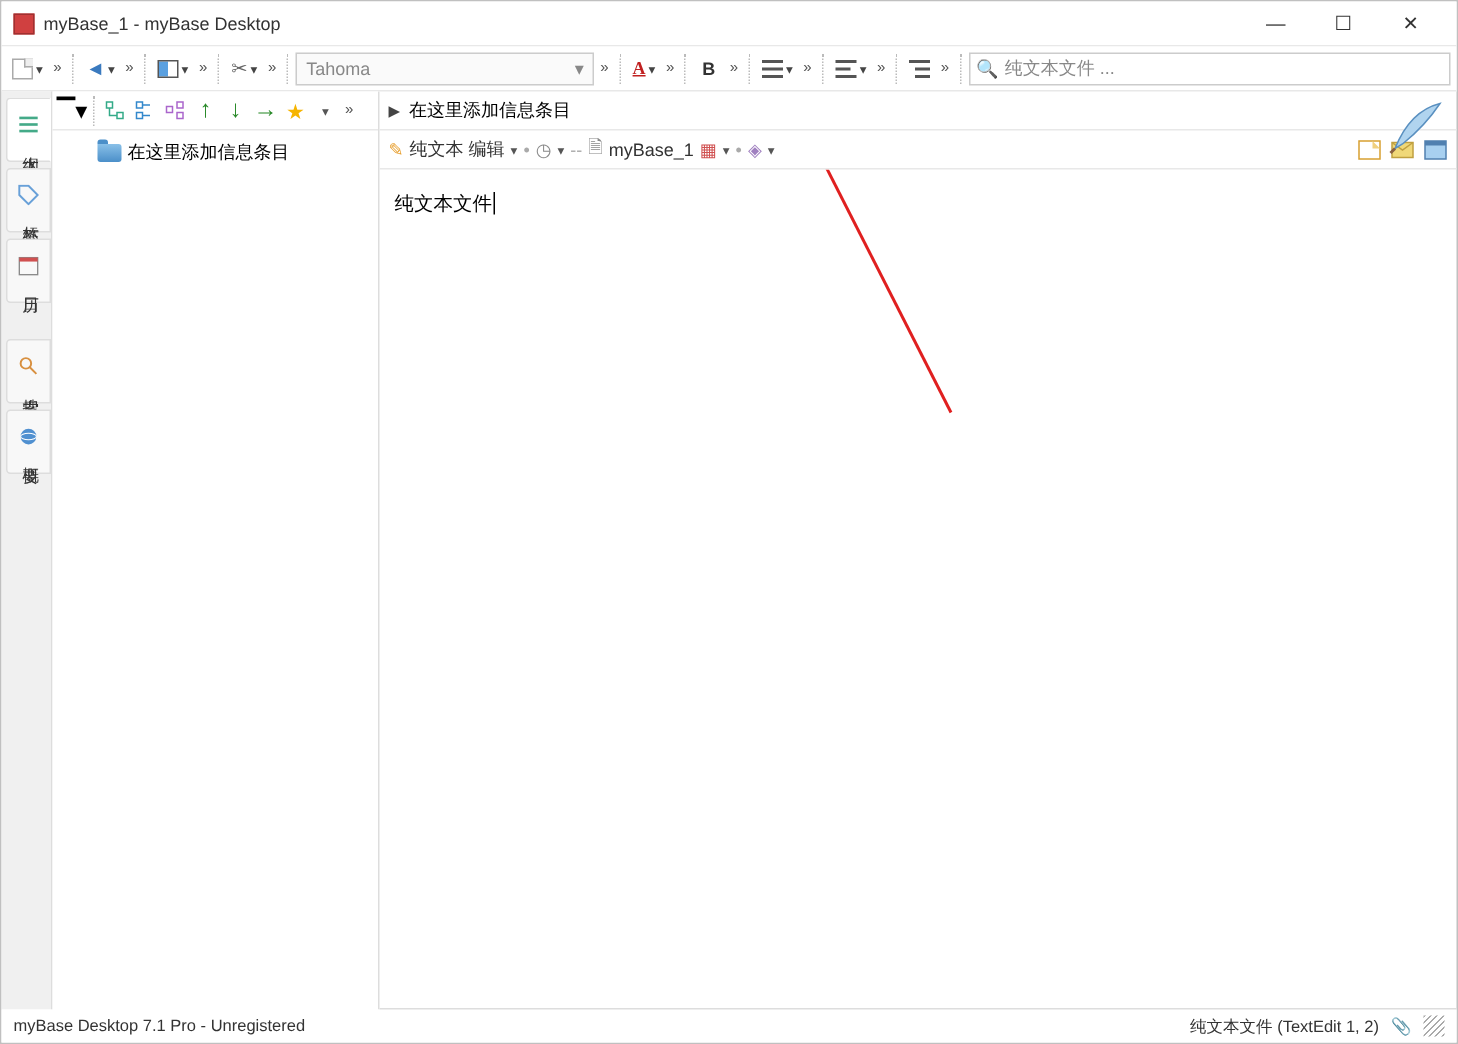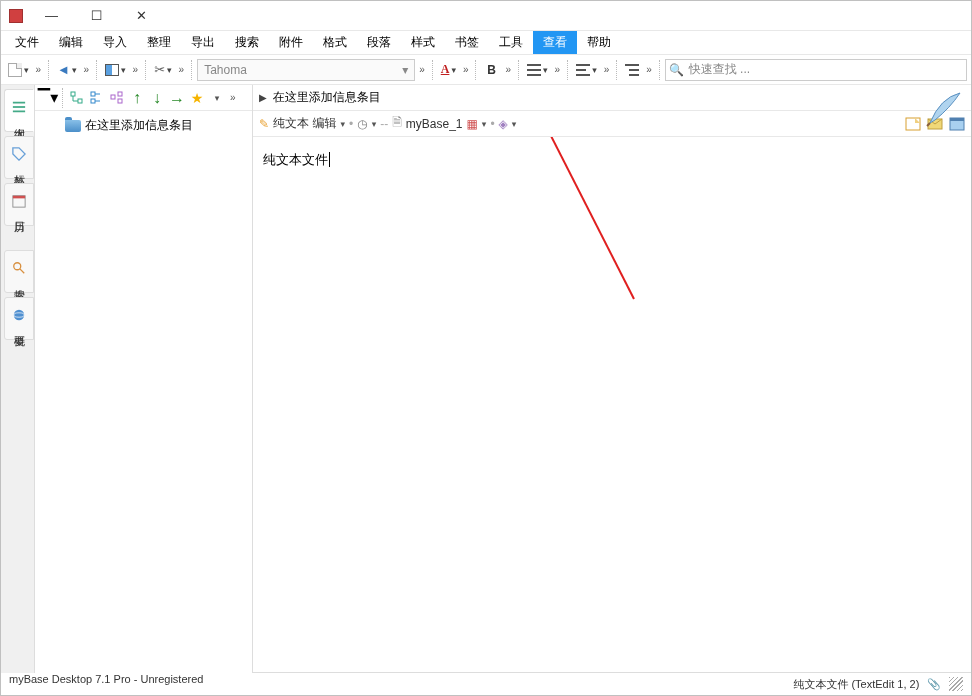--- a/index.html
+++ b/index.html
@@ -15,21 +15,21 @@
 
 .menubar { height: 24px; display: flex; align-items: center; padding: 0 4px; font-size: 12px; background: #fff; border-bottom: 1px solid #e8e8e8; }
 .menubar .menuitem { padding: 3px 10px; cursor: default; }
 .menubar .menuitem.active { background: #2296f3; color: #fff; }
 
 .toolbar { height: 30px; display: flex; align-items: center; padding: 0 4px; background: #fff; border-bottom: 1px solid #e8e8e8; gap: 2px; font-size: 12px; }
 .tb-btn { min-width: 20px; height: 22px; display: flex; align-items: center; justify-content: center; padding: 0 3px; cursor: default; position: relative; }
 .tb-sep { width: 0; height: 20px; border-left: 1px dotted #bbb; margin: 0 3px; }
 .tb-dd { font-size: 9px; color: #444; padding-left: 2px; }
 .chev { font-size: 10px; color: #555; padding: 0 2px; }
-.font-combo { width: 218px; height: 22px; border: 1px solid #ccc; display: flex; align-items: center; padding: 0 6px; color: #888; background: #fafafa; }
+.font-combo { width: 199px; height: 22px; border: 1px solid #ccc; display: flex; align-items: center; padding: 0 6px; color: #888; background: #fafafa; }
 .font-combo .dd { margin-left: auto; }
 .search-box { flex: 1; height: 22px; border: 1px solid #ccc; display: flex; align-items: center; padding: 0 4px; color: #888; background: #fff; }
 .search-box .sicon { margin-right: 4px; color: #666; }
 
 .body-area { flex: 1; display: flex; min-height: 0; }
 
 .vtabs { width: 34px; background: #f0f0f0; display: flex; flex-direction: column; border-right: 1px solid #ddd; padding-top: 2px; }
 .vtab { width: 30px; margin: 2px 0 2px 3px; padding: 10px 2px; display: flex; flex-direction: column; align-items: center; font-size: 11px; color: #333; border: 1px solid #ddd; border-radius: 3px 0 0 3px; background: #f8f8f8; cursor: default; }
 .vtab.active { background: #fff; border-right: 1px solid #fff; }
 .vtab .vlabel { writing-mode: vertical-rl; text-orientation: upright; letter-spacing: 1px; font-size: 11px; margin-top: 3px; }
@@ -48,21 +48,21 @@
 .crumb-bar { height: 26px; display: flex; align-items: center; padding: 0 6px; font-size: 12px; border-bottom: 1px solid #e8e8e8; }
 .crumb-bar .tri { color: #444; margin-right: 6px; font-size: 10px; }
 .crumb-bar .feather { margin-left: auto; width: 40px; height: 40px; transform: translateY(10px); }
 .edit-bar { height: 26px; display: flex; align-items: center; padding: 0 6px; gap: 4px; font-size: 12px; color: #333; border-bottom: 1px solid #e8e8e8; }
 .edit-bar .pencil { color: #e8a030; }
 .edit-bar .right-icons { margin-left: auto; display: flex; gap: 6px; }
 .edit-bar .ricon { width: 16px; height: 14px; }
 .editor { flex: 1; padding: 14px 10px; font-size: 13px; position: relative; border-bottom: 1px solid #ddd; overflow: hidden; }
 .editor .cursor { display: inline-block; width: 1px; height: 15px; background: #000; vertical-align: text-bottom; margin-left: 1px; }
 
-.statusbar { height: 22px; display: flex; padding: 0 8px; font-size: 11px; color: #333; background: #fff; gap: 20px; }
+.statusbar { height: 22px; display: flex; align-items: center; padding: 0 8px; font-size: 11px; color: #333; background: #fff; gap: 20px; }
 .statusbar .right { margin-left: auto; display: flex; align-items: center; gap: 8px; }
 .grip { width: 14px; height: 14px; background: repeating-linear-gradient(135deg,#aaa 0 1px,transparent 1px 3px); }
 
 .arrow-svg { position: absolute; top: 0; left: 0; pointer-events: none; }
 
 
 .ic-new { width:14px; height:14px; border:1px solid #aaa; background:#fff; position:relative; }
 .ic-new:after{content:'';position:absolute;right:-1px;top:-1px;width:5px;height:5px;background:#eee;border-left:1px solid #aaa;border-bottom:1px solid #aaa;}
 .ic-back { color:#3a7abf; font-size:13px; }
 .ic-panes { width:14px; height:12px; border:1px solid #555; background:linear-gradient(90deg,#5aa0e0 50%,#fff 50%); }
@@ -79,43 +79,28 @@
 .ic-indent:after{content:'';position:absolute;left:4px;top:5px;width:10px;height:2px;background:#555;box-shadow:0 5px 0 #555;}
 .star { color:#f6b400; font-size:14px; }
 </style>
 </head>
 <body>
 
 <div class="window">
 
   <div class="titlebar">
     <div class="logo"></div>
+    <div class="title">myBase_1 - myBase Desktop</div>
     <div class="winbtns">
       <div class="winbtn">—</div>
       <div class="winbtn">☐</div>
       <div class="winbtn">✕</div>
     </div>
   </div>
 
-  <div class="menubar">
-    <div class="menuitem">文件</div>
-    <div class="menuitem">编辑</div>
-    <div class="menuitem">导入</div>
-    <div class="menuitem">整理</div>
-    <div class="menuitem">导出</div>
-    <div class="menuitem">搜索</div>
-    <div class="menuitem">附件</div>
-    <div class="menuitem">格式</div>
-    <div class="menuitem">段落</div>
-    <div class="menuitem">样式</div>
-    <div class="menuitem">书签</div>
-    <div class="menuitem">工具</div>
-    <div class="menuitem active">查看</div>
-    <div class="menuitem">帮助</div>
-  </div>
 
   <div class="toolbar">
     <div class="tb-btn">
         <span class="ic-new"></span>
         <span class="tb-dd">▾</span>
       </div>
     <span class="chev">»</span>
     <div class="tb-sep"></div>
     <div class="tb-btn">
         <span class="ic-back">◄</span>
@@ -172,21 +157,21 @@
       </div>
     <span class="chev">»</span>
     <div class="tb-sep"></div>
     <div class="tb-btn">
         <span class="ic-indent"></span>
       </div>
     <span class="chev">»</span>
     <div class="tb-sep"></div>
     <div class="search-box">
       <span class="sicon">🔍</span>
-      <span>快速查找 ...</span>
+      <span>纯文本文件 ...</span>
     </div>
   </div>
 
   <div class="body-area">
 
     <div class="vtabs">
       <div class="vtab active">
         <svg class="vicon" viewBox="0 0 16 16">
             <rect x="1" y="2" width="14" height="2" fill="#4a8"></rect>
             <rect x="1" y="7" width="14" height="2" fill="#4a8"></rect>

